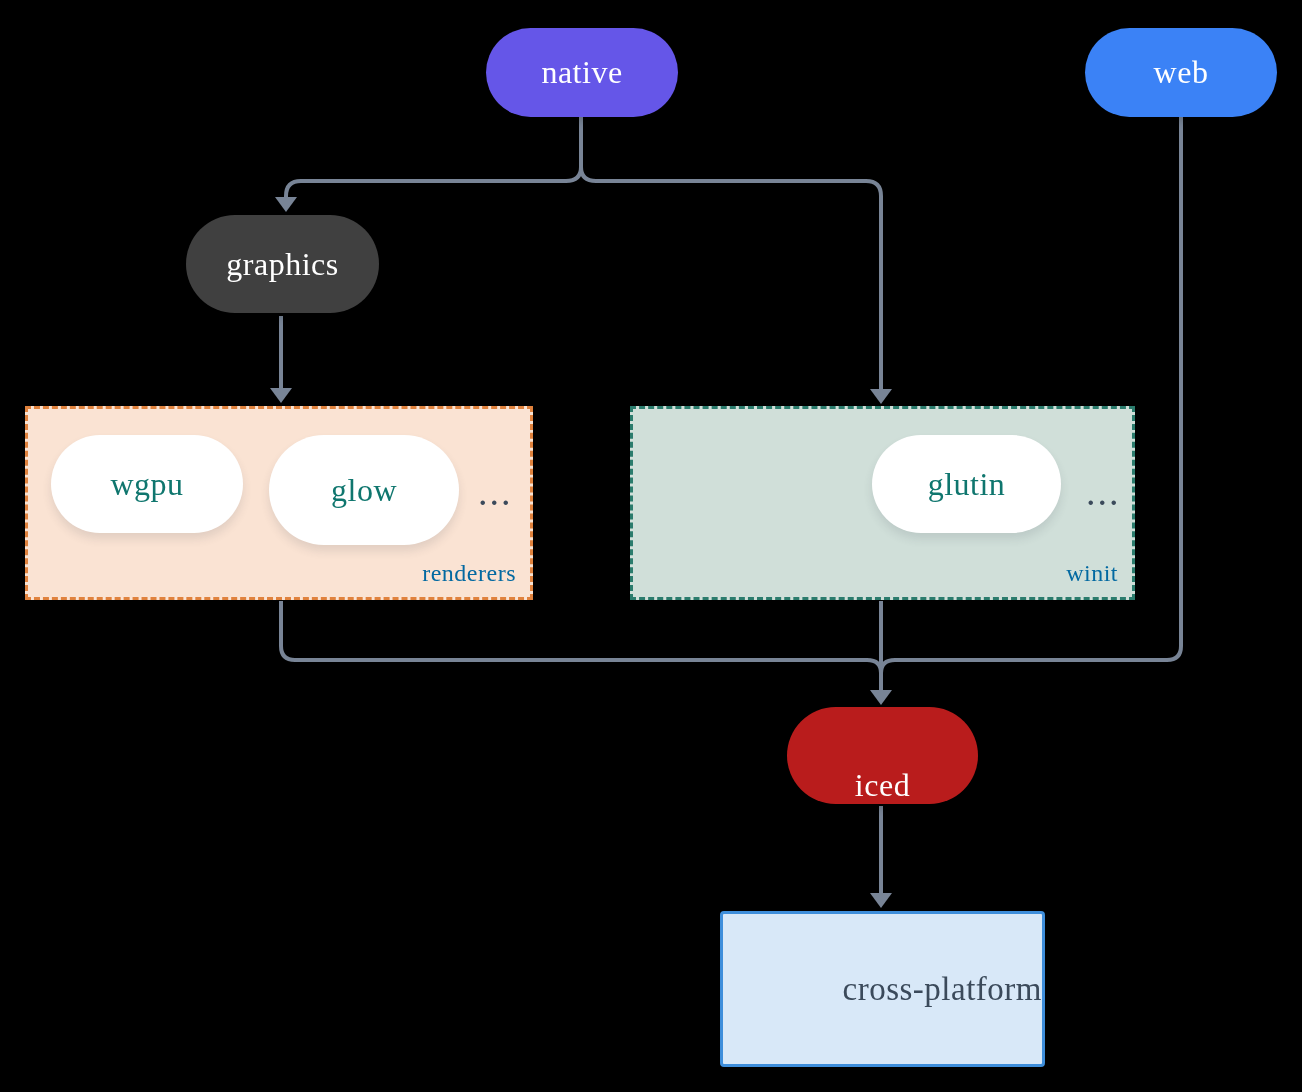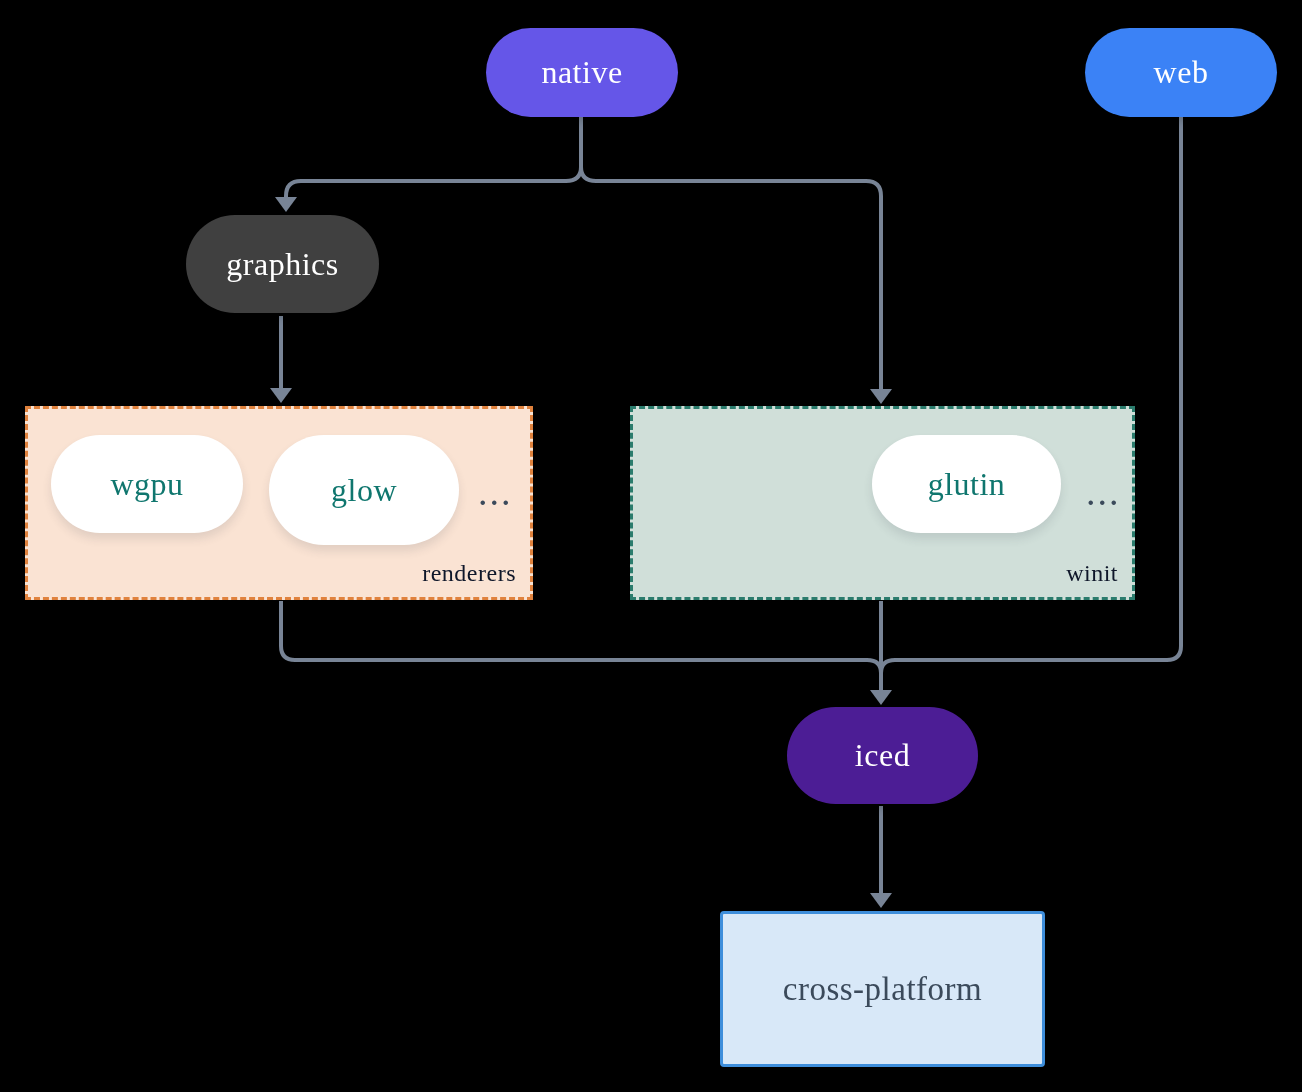--- a/index.html
+++ b/index.html
@@ -16,31 +16,31 @@
   }
   .pill.white {
     background:#fff; color:#0f766e;
     box-shadow:0 6px 10px rgba(50,60,75,0.12);
   }
   .group {
     position:absolute; border:3px dashed #888; box-sizing:border-box;
   }
   .group-label {
     position:absolute; right:14px; bottom:10px;
-    font-size:24px; color:#0f172a; letter-spacing:0.5px;
+    font-size:24px; color:#0369a1; letter-spacing:0.5px;
   }
   .ellipsis {
     position:absolute; top:52px; height:62px; display:flex; align-items:center;
     font-size:38px; color:#3b4a5b; letter-spacing:2px;
   }
   .app-box {
     position:absolute; left:720px; top:911px; width:325px; height:156px;
     box-sizing:border-box; border:3px solid #3e8edb; border-radius:4px;
     background:#d8e8f8; display:flex; flex-direction:column;
-    align-items:center; justify-content:center;
+    align-items:flex-end; justify-content:center;
     font-size:33px; line-height:48px; color:#3b4a5b; letter-spacing:0.5px;
   }
 </style>
 </head>
 <body>
 
 <div class="canvas">
 
   <svg class="edges" width="1302" height="1092" viewBox="0 0 1302 1092">
     <g fill="none" stroke-width="4" stroke-linejoin="round" stroke="#788496">
@@ -86,21 +86,21 @@
   </div>
 
   <div class="group" style="left: 630px; top: 406px; width: 505px; height: 194px; background: rgb(208, 223, 217); border-color: rgb(43, 124, 109);">
     <div class="pill white" style="left:239px; top:26px; width:189px; height:98px;">
       <span>glutin</span>
     </div>
     <span class="ellipsis" style="left:453px;">...</span>
     <span class="group-label">winit</span>
   </div>
 
-  <div class="pill" style="left: 787px; top: 707px; width: 191px; height: 97px; background: #4c1d95;">
+  <div class="pill" style="left: 787px; top: 707px; width: 191px; height: 97px; background: #b91c1c; align-items: flex-end;">
     <span>iced</span>
   </div>
 
   <div class="app-box">
     <div>cross-platform</div>
   </div>
 
 </div>
 
 </body></html>

